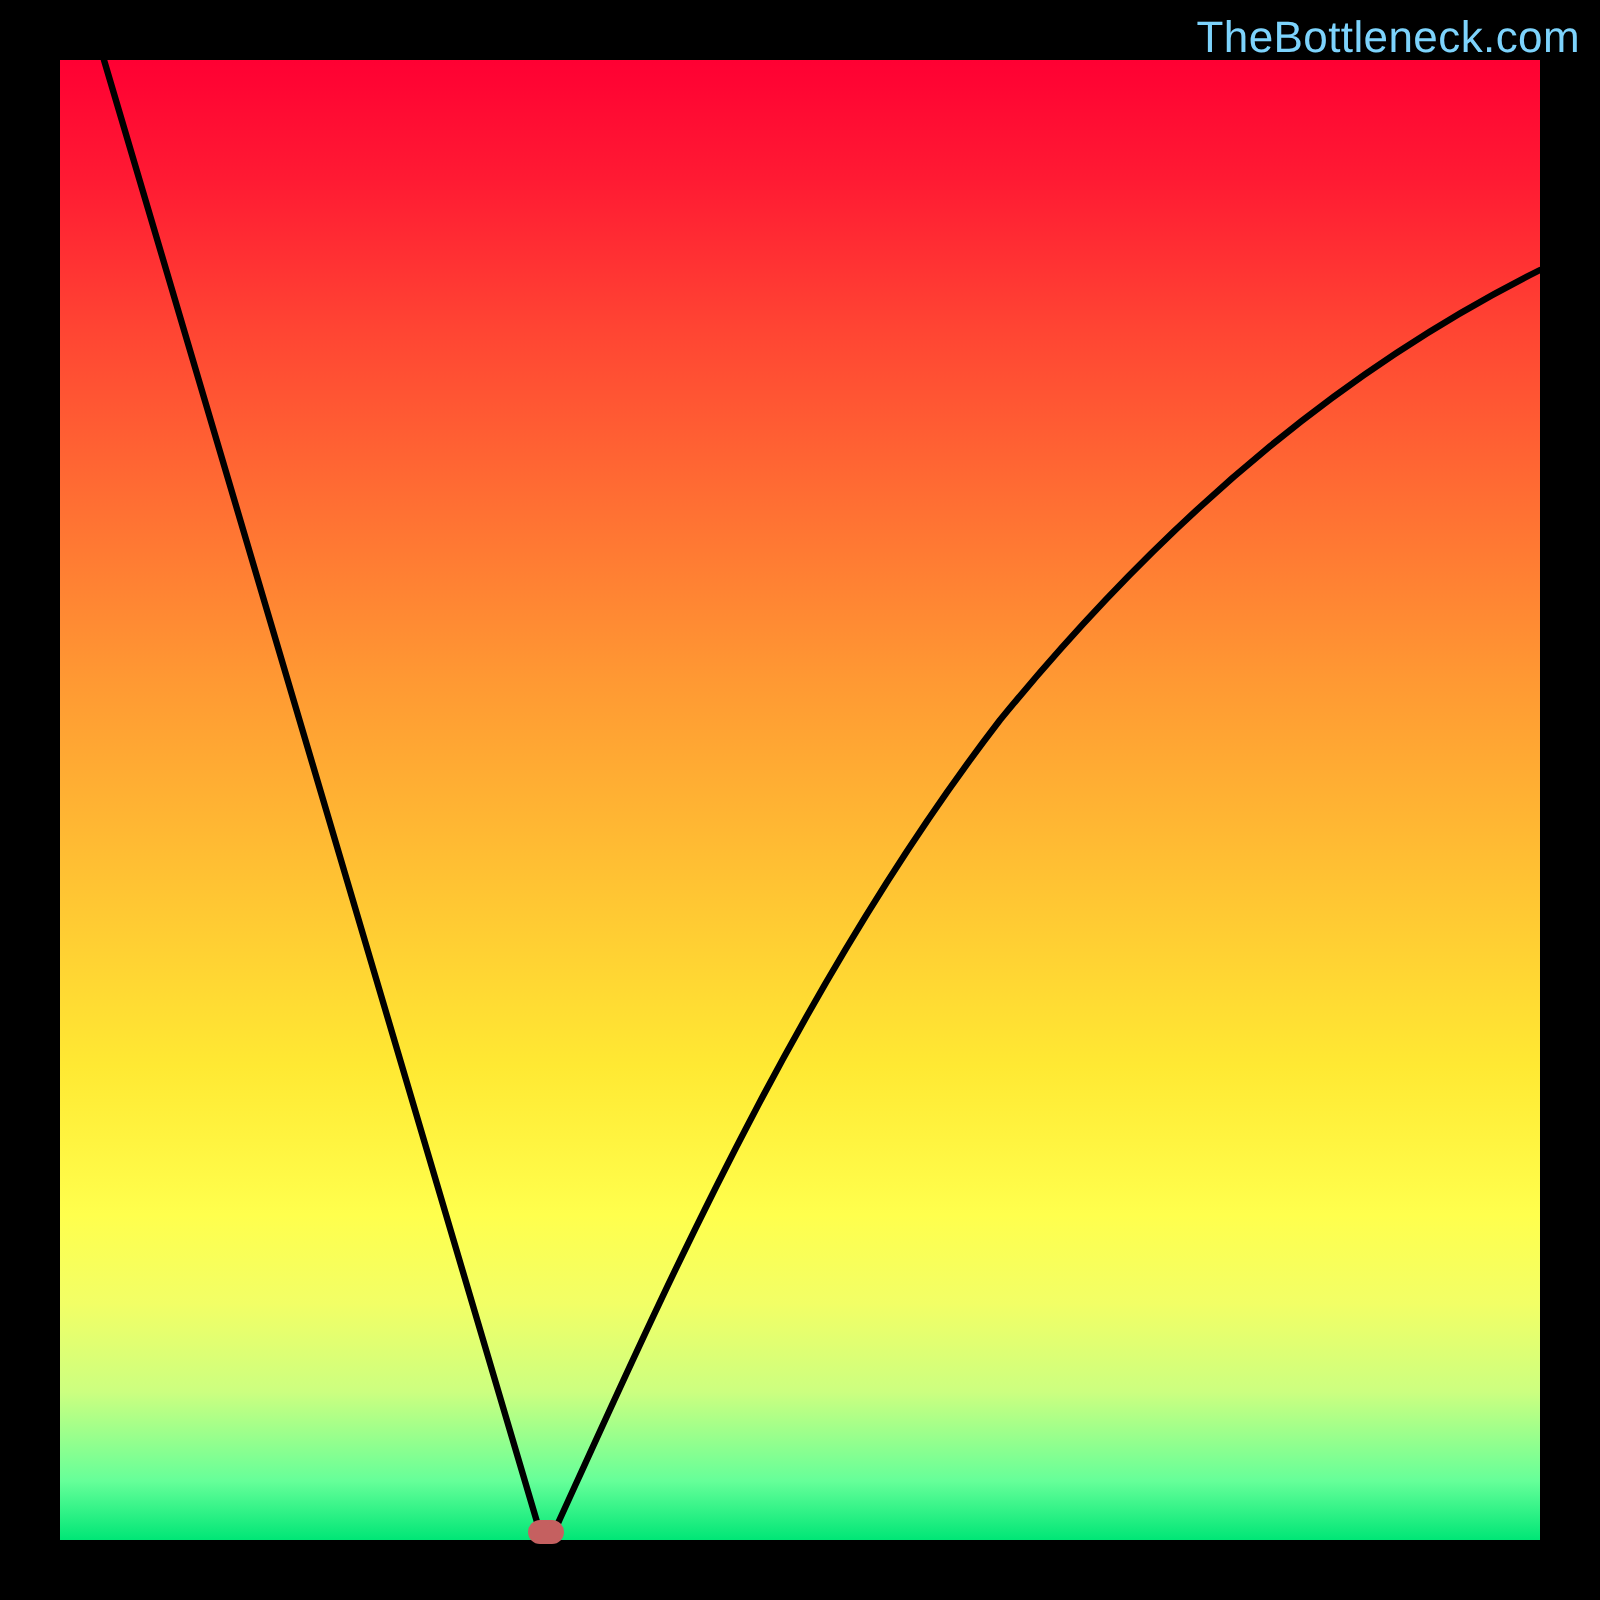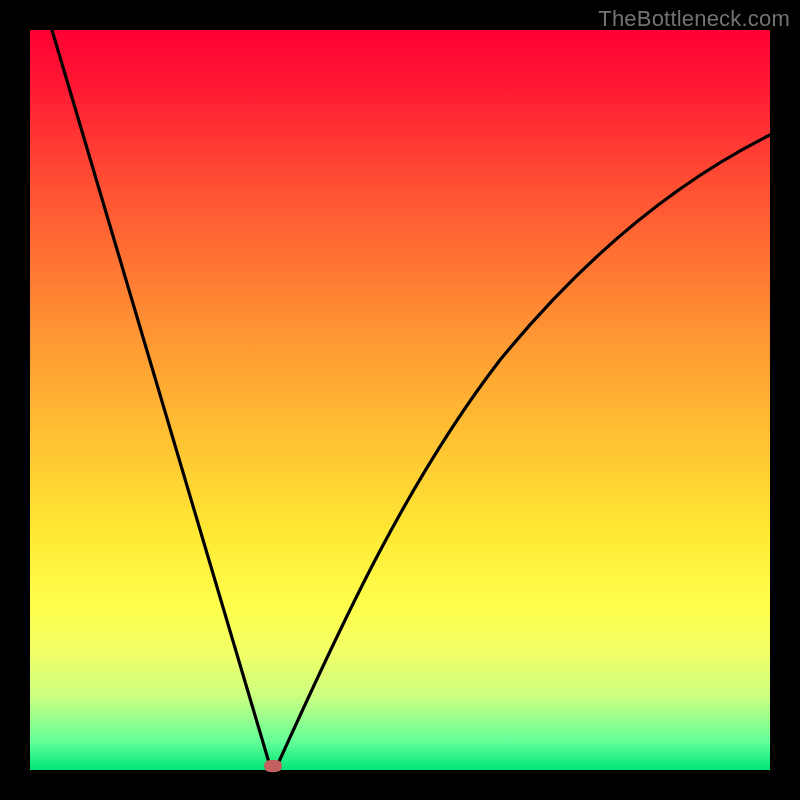--- a/index.html
+++ b/index.html
@@ -43,21 +43,21 @@
     position: absolute;
     left: 0;
     top: 0;
     width: 100%;
     height: 100%;
   }
   .watermark {
     position: absolute;
     top: 6px;
     right: 10px;
-    color: #737373;
+    color: #7dd3fc;
     font-size: 22px;
     font-weight: 500;
     letter-spacing: 0.2px;
   }
   .marker {
     position: absolute;
     width: 18px;
     height: 12px;
     background: #c56060;
     border-radius: 6px;

